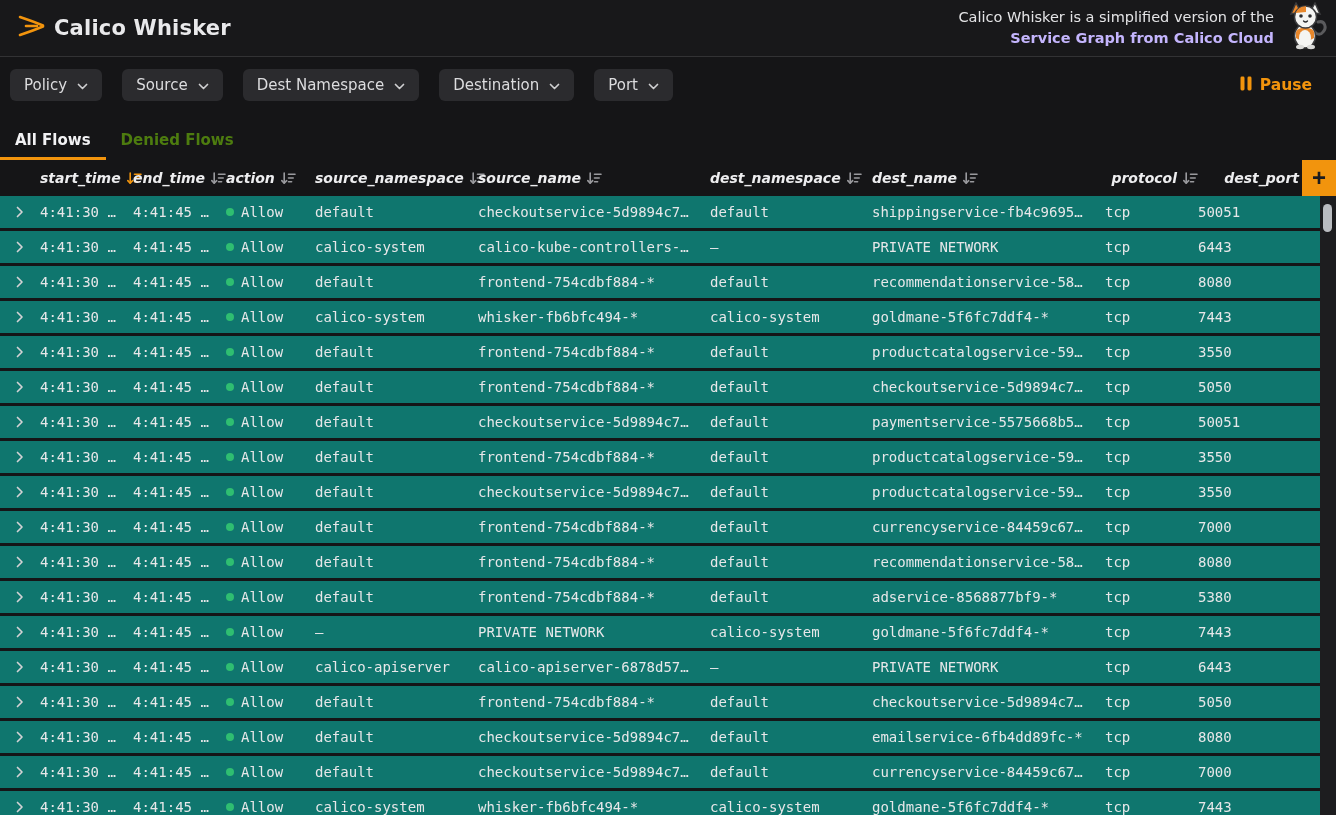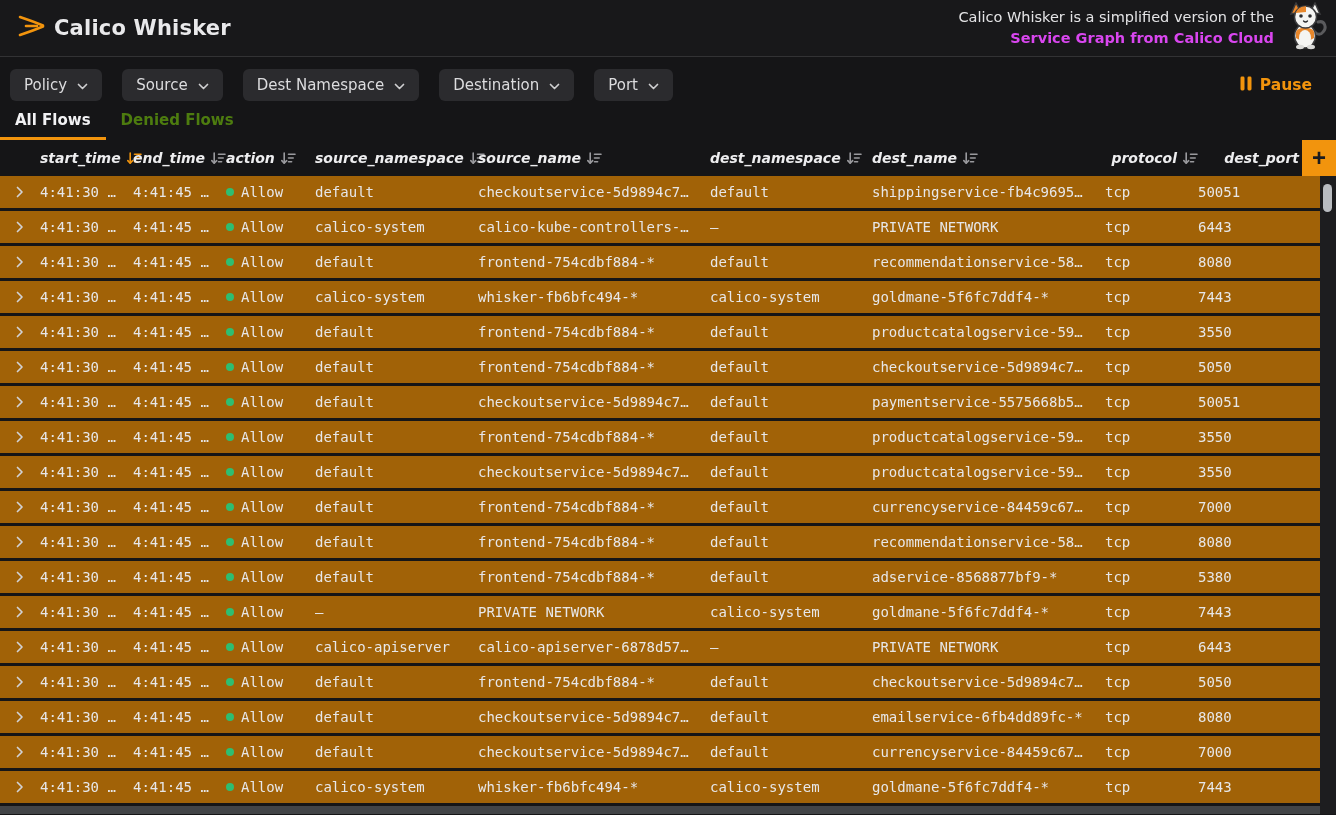--- a/index.html
+++ b/index.html
@@ -5,46 +5,46 @@
   * { margin:0; padding:0; box-sizing:border-box; }
   html,body { width:1336px; height:815px; overflow:hidden; background:#151517; font-family:"DejaVu Sans","Liberation Sans",sans-serif; }
 
   
   .topbar { height:57px; background:#18181a; border-bottom:1px solid #323234; display:flex; align-items:center; justify-content:space-between; padding:0 8px 0 18px; }
   .brand { display:flex; align-items:center; gap:8px; }
   .brand-name { color:#e9e9eb; font-size:21px; font-weight:bold; letter-spacing:.2px; }
   .tagline { display:flex; align-items:center; gap:10px;margin-left:38px; }
   .tagline-text { text-align:right; line-height:1.45; font-size:14.5px; }
   .tagline-line1 { color:#e4e4e6; }
-  .tagline-link { color:#d946ef; font-weight:bold; cursor:pointer; }
+  .tagline-link { color:#c4b5fd; font-weight:bold; cursor:pointer; }
 
   
   .filterbar { display:flex; align-items:center; justify-content:space-between; padding:12px 14px 0 10px; }
   .chips { display:flex; gap:20px; }
   .chip { display:flex; align-items:center; gap:10px; background:#2b2b2e; color:#dcdcde; border:none; border-radius:6px; height:32px; padding:0 14px; font-size:15px; font-family:inherit; cursor:pointer; }
   .chip svg { margin-top:2px; }
   .pause-btn { display:flex; gap:8px; background:none; border:none; color:#F2940D; font-size:15.5px; font-weight:bold; font-family:inherit; cursor:pointer; padding-right:10px; }
 
   
-  .tabs { display:flex; margin-top:2px; }
+  .tabs { display:flex; margin-top:22px; }
   .tab { position:relative; padding:8px 15px 11px 15px; font-size:15px; font-weight:bold; color:#4d7c0f; cursor:pointer; }
   .tab.active { color:#f2f2f4; }
   .tab.active::after { content:""; position:absolute; left:0; right:0; bottom:0; height:3px; background:#F2940D; }
 
   
   .grid-cols { display:grid; grid-template-columns:40px 93px 93px 89px 163px 232px 162px 233px 93px 1fr; }
   .thead-wrap { position:relative; height:36px; }
   .thead { height:36px; width:1320px; align-items:center; }
   .hcell { display:flex; align-items:center; gap:6px; color:#ededef; font-size:14px; font-weight:bold; white-space:nowrap;font-style:italic; }
   .hcell.right { justify-content:flex-end; }
   .hcell .sort { display:inline-flex; cursor:pointer; }
   .add-col-btn { position:absolute; top:0; right:0; width:34px; height:36px; background:#F2940D; color:#1c1c1e; border:none; font-size:24px; font-weight:bold; line-height:1; cursor:pointer; }
 
   .tbody { position:relative; width:1320px; }
-  .row { height:32px; margin-bottom:3px; background:#a16207; align-items:center; cursor:pointer; }
+  .row { height:32px; margin-bottom:3px; background:#0f766e; align-items:center; cursor:pointer; }
   .cell { color:#e7e7e9; font-size:14px; font-family:"DejaVu Sans Mono","Liberation Mono",monospace; white-space:nowrap; overflow:hidden; }
   .cell-expand { display:flex; justify-content:center; align-items:center; }
   .cell-action { display:flex; align-items:center; gap:7px; }
   .dot { width:8px; height:8px; border-radius:50%; background:#2fbe71; flex:none; }
   .row-partial { height:8px; background:#424447; width:1320px; }
 
   
   .scroll-gutter { position:absolute; top:36px; right:0; width:16px; bottom:0; background:#1d1d1f; }
   .scroll-thumb { position:absolute; top:8px; left:3px; width:9px; height:28px; border-radius:5px; background:#b9bcc0; }
 

